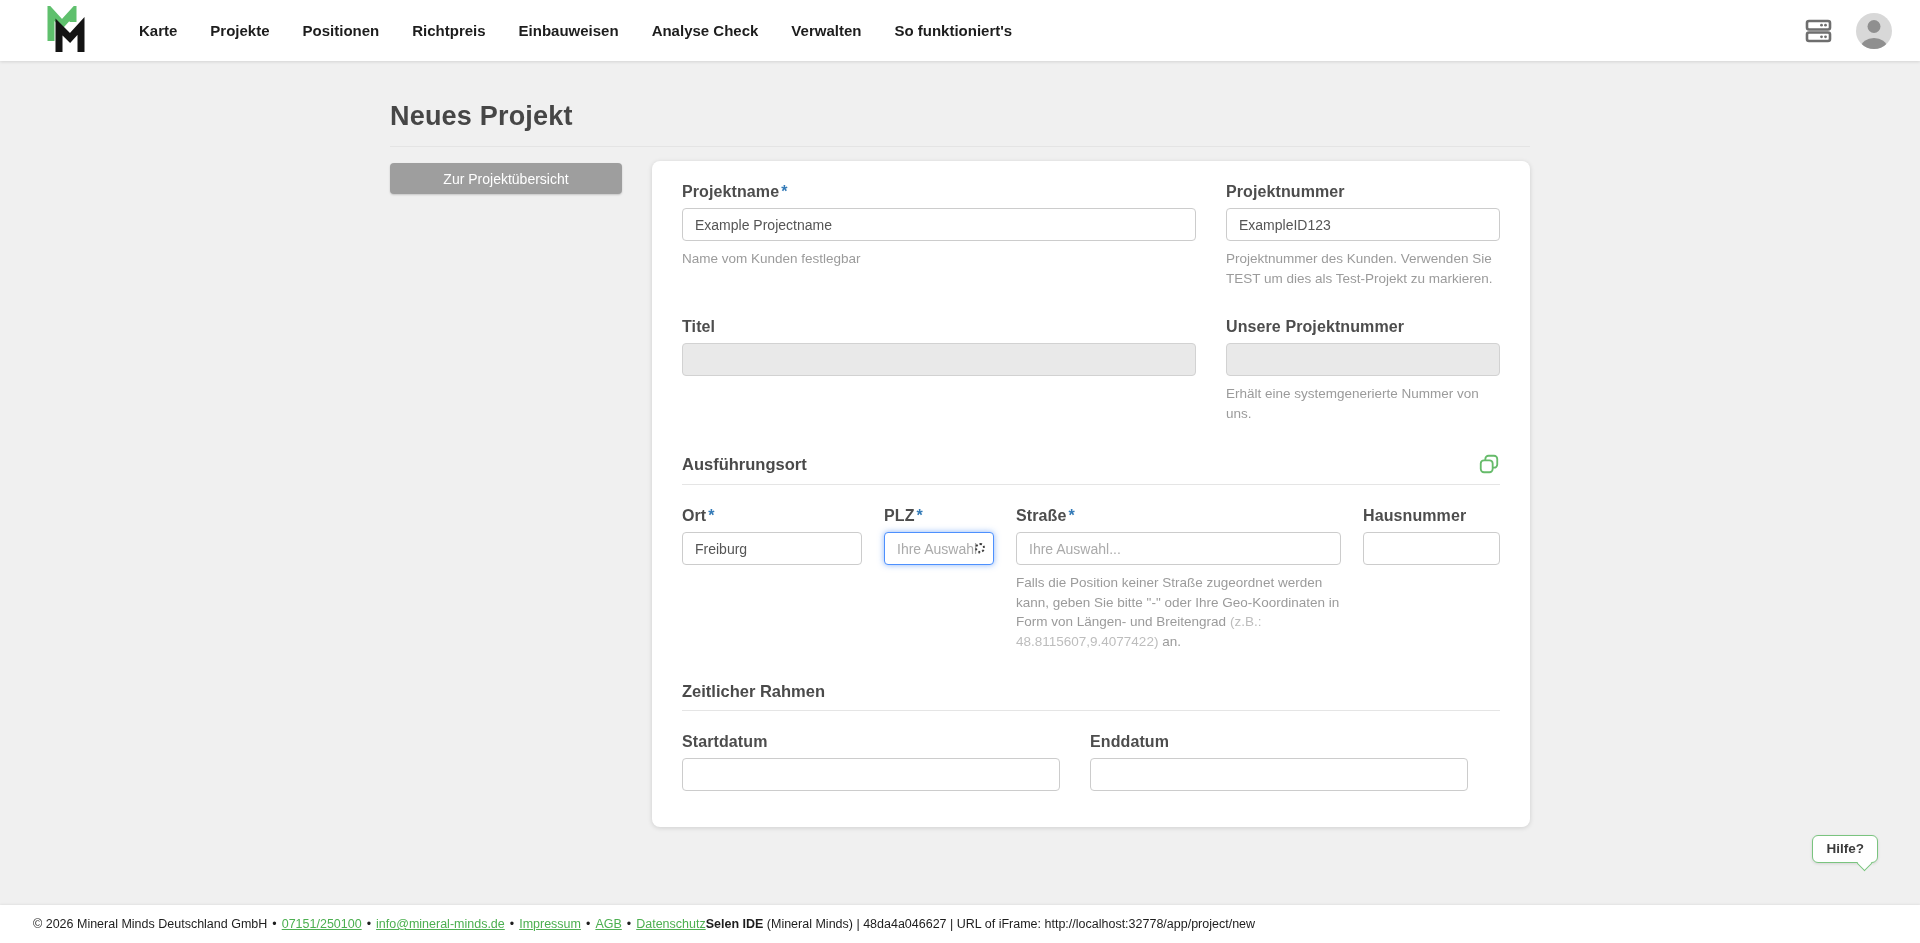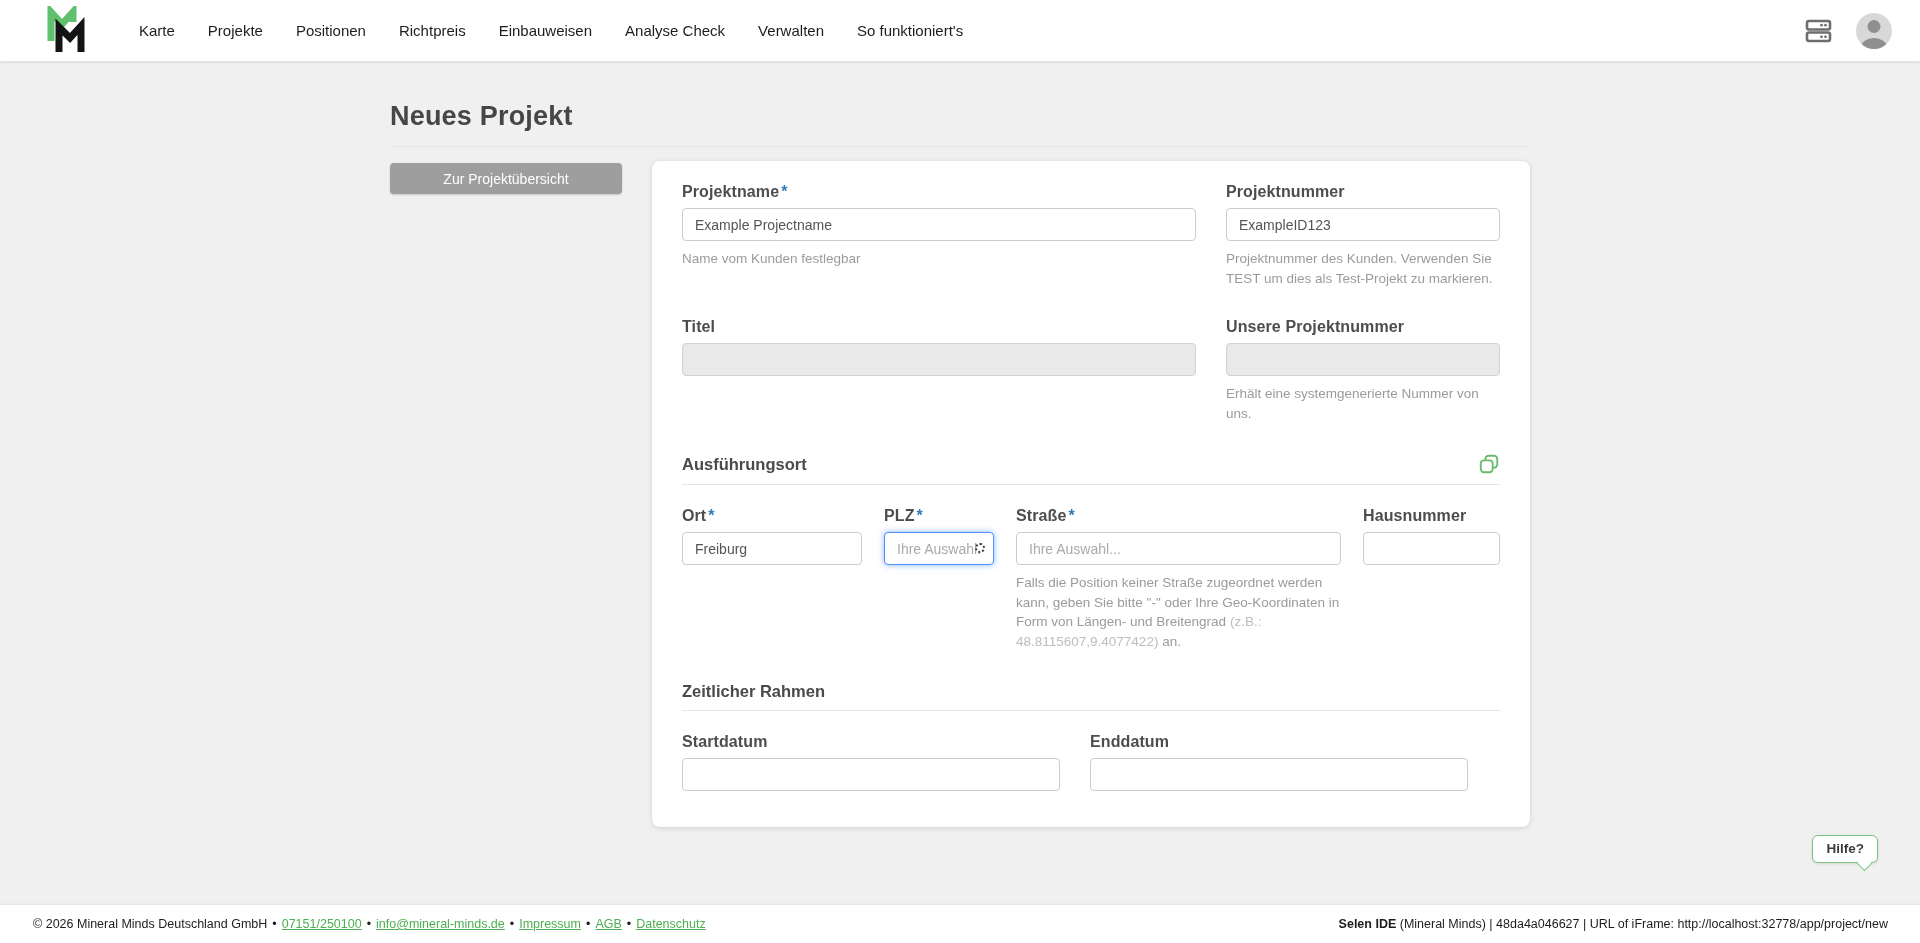--- a/index.html
+++ b/index.html
@@ -19,21 +19,21 @@
     align-items: center;
     padding: 0 28px 0 45px;
     box-shadow: 0 1px 3px rgba(0,0,0,.12);
     position: relative;
     z-index: 5;
   }
   .logo { width: 46px; height: 50px; margin-right: 48px; display:block; }
   .nav-items { display: flex; align-items: center; gap: 33px; }
   .nav-item {
     font-size: 15px;
-    font-weight: 400;
+    font-weight: 700;
     color: #1d1d1d;
     text-decoration: none;
     cursor: pointer;
     white-space: nowrap;
   }
   .nav-right { margin-left: auto; display: flex; align-items: center; gap: 24px; }
   .server-icon { display: block; cursor: pointer; }
   .avatar {
     width: 36px; height: 36px; border-radius: 50%;
     background: #d8d8d8; position: relative; overflow: hidden; cursor: pointer;
@@ -153,21 +153,21 @@
     width: 10px; height: 10px; background: #ffffff;
     border-right: 1.5px solid #7ac47f;
     border-bottom: 1.5px solid #7ac47f;
     transform: rotate(45deg);
   }
 
   
   .footer {
     position: fixed; left: 0; right: 0; bottom: 0;
     height: 38px; background: #ffffff;
-    display: flex; align-items: center; justify-content: space-between;
+    display: flex; align-items: center; justify-content: flex-start;
     padding: 0 32px 0 33px;
     font-size: 12.5px; color: #1d1d1d;
     z-index: 20;
     box-shadow: 0 -1px 2px rgba(0,0,0,.06);
     white-space: nowrap;
   }
   .footer a { color: #4caf50; text-decoration: underline; cursor: pointer; }
   .footer .sep { margin: 0 5px; color: #1d1d1d; }
   .footer-right b { font-weight: 700; }
 </style>

